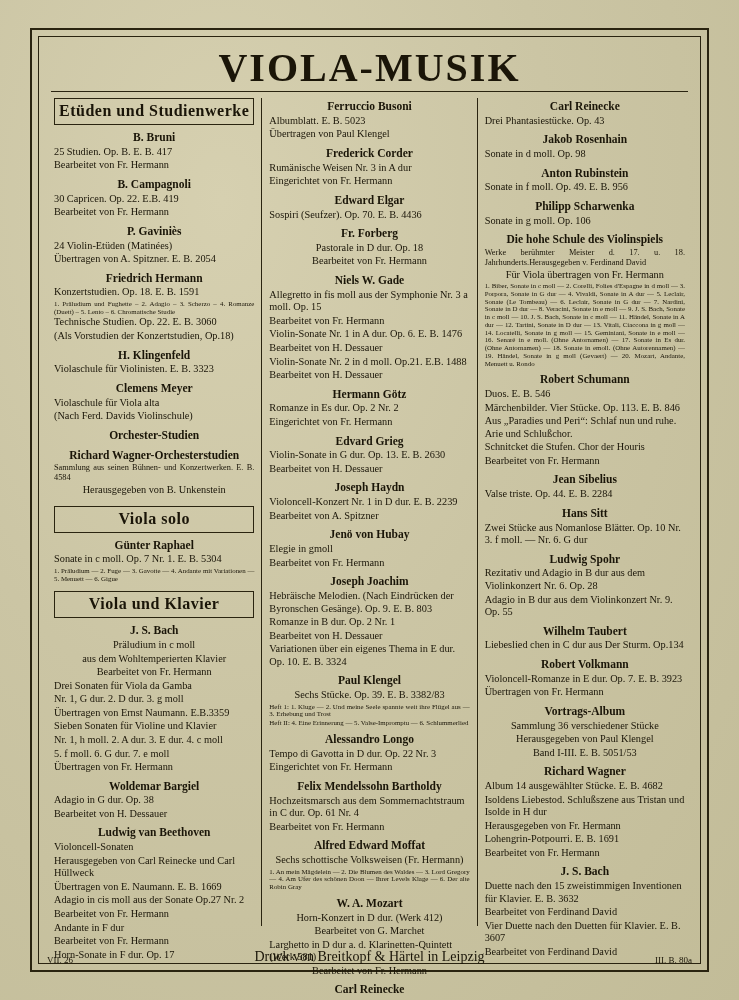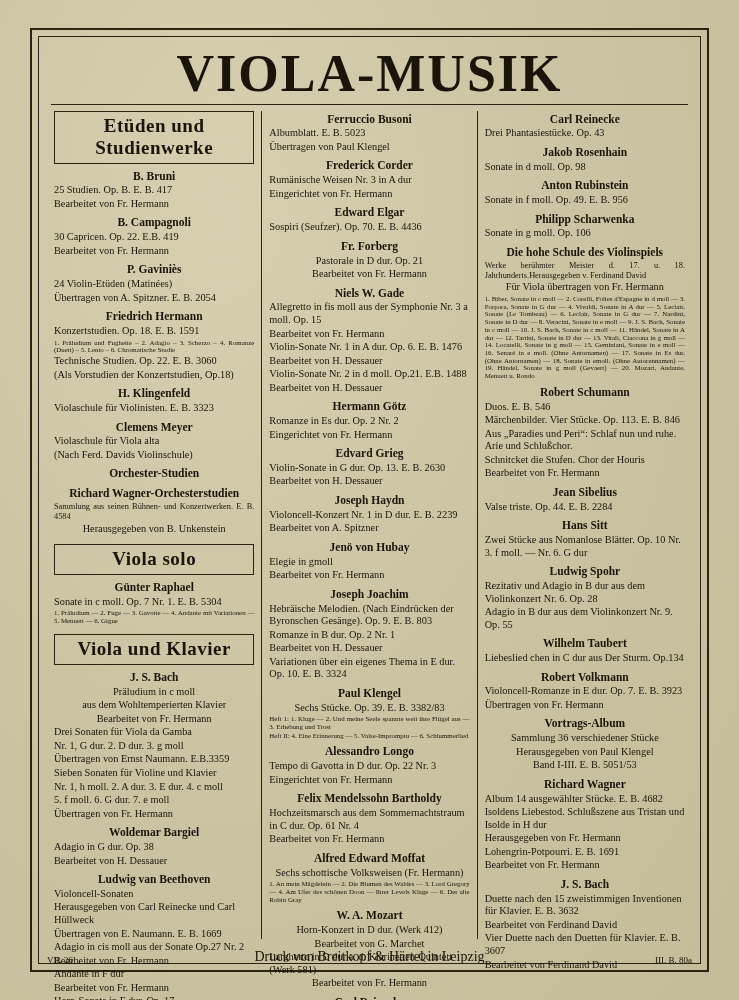--- a/index.html
+++ b/index.html
@@ -25,21 +25,21 @@
   }
   .frame-inner{
     position:absolute;
     left:6px;top:6px;right:6px;bottom:6px;
     border:1px solid #2a2410;
     box-sizing:border-box;
     padding:6px 8px 4px 8px;
   }
   .title{
     text-align:center;
-    font-size:52px;
+    font-size:40px;
     letter-spacing:2px;
     font-weight:bold;
     font-family:"Liberation Serif", serif;
     margin:4px 0 2px 0;
     line-height:1.05;
   }
   .title-rule{
     border-bottom:1px solid #2a2410;
     margin:2px 4px 6px 4px;
   }
@@ -51,21 +51,21 @@
   .col{
     flex:1 1 0;
     padding:0 7px;
     box-sizing:border-box;
     position:relative;
   }
   .col + .col{border-left:1px solid #2a2410;}
   .sec-box{
     border:1px solid #2a2410;
     text-align:center;
-    font-size:19px;
+    font-size:16px;
     font-weight:bold;
     padding:3px 0 4px 0;
     margin:0 0 5px 0;
     letter-spacing:.5px;
   }
   .sec-box.top{margin-top:0;}
   .sec-box.later{margin-top:9px;}
   .composer{
     text-align:center;
     font-weight:bold;
@@ -178,21 +178,21 @@
           <div class="col">
             <div class="composer first">Ferruccio Busoni</div>
             <div class="work">Albumblatt.  E. B. 5023</div>
             <div class="work">Übertragen von Paul Klengel</div>
             <div class="composer">Frederick Corder</div>
             <div class="work">Rumänische Weisen Nr. 3 in A dur</div>
             <div class="work">Eingerichtet von Fr. Hermann</div>
             <div class="composer">Edward Elgar</div>
             <div class="work">Sospiri (Seufzer).  Op. 70.  E. B. 4436</div>
             <div class="composer">Fr. Forberg</div>
-            <div class="work center">Pastorale in D dur.  Op. 21</div>
+            <div class="work center">Pastorale in D dur.  Op. 18</div>
             <div class="work center">Bearbeitet von Fr. Hermann</div>
             <div class="composer">Niels W. Gade</div>
             <div class="work">Allegretto in fis moll aus der Symphonie Nr. 3 a moll.  Op. 15</div>
             <div class="work">Bearbeitet von Fr. Hermann</div>
             <div class="work">Violin-Sonate Nr. 1 in A dur. Op. 6. E. B. 1476</div>
             <div class="work">Bearbeitet von H. Dessauer</div>
             <div class="work">Violin-Sonate Nr. 2 in d moll. Op.21. E.B. 1488</div>
             <div class="work">Bearbeitet von H. Dessauer</div>
             <div class="composer">Hermann Götz</div>
             <div class="work">Romanze in Es dur.  Op. 2 Nr. 2</div>

